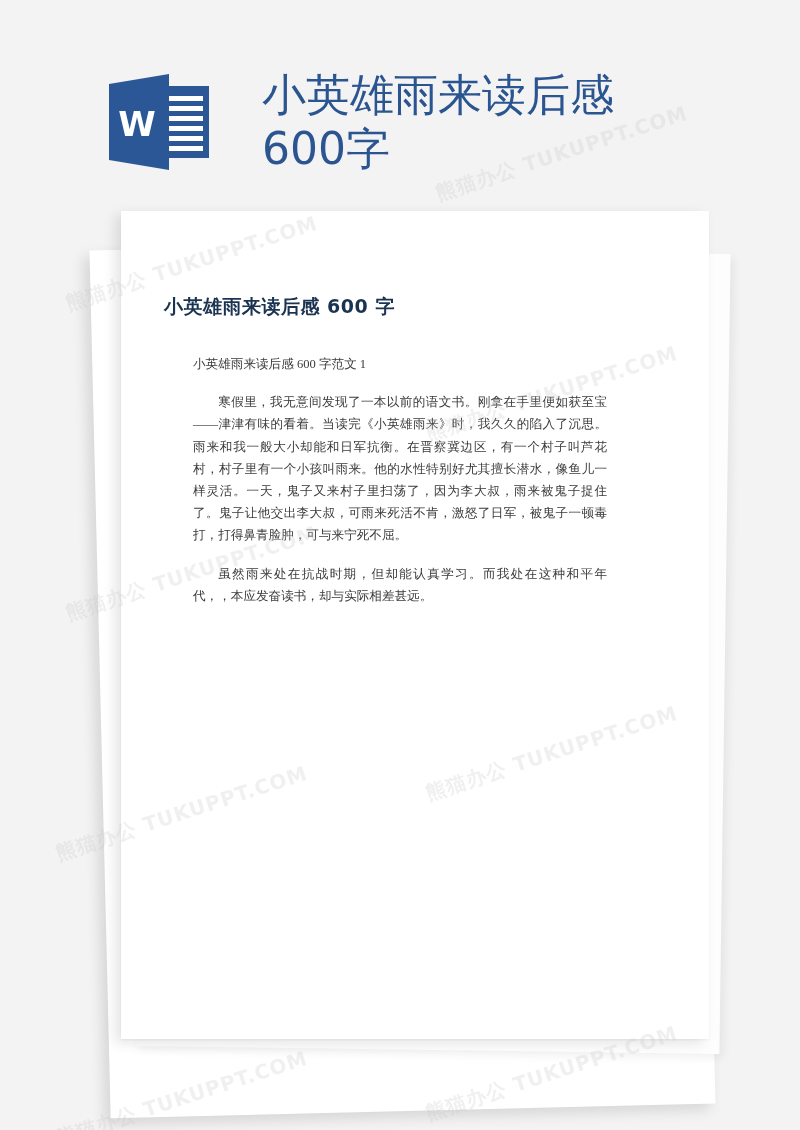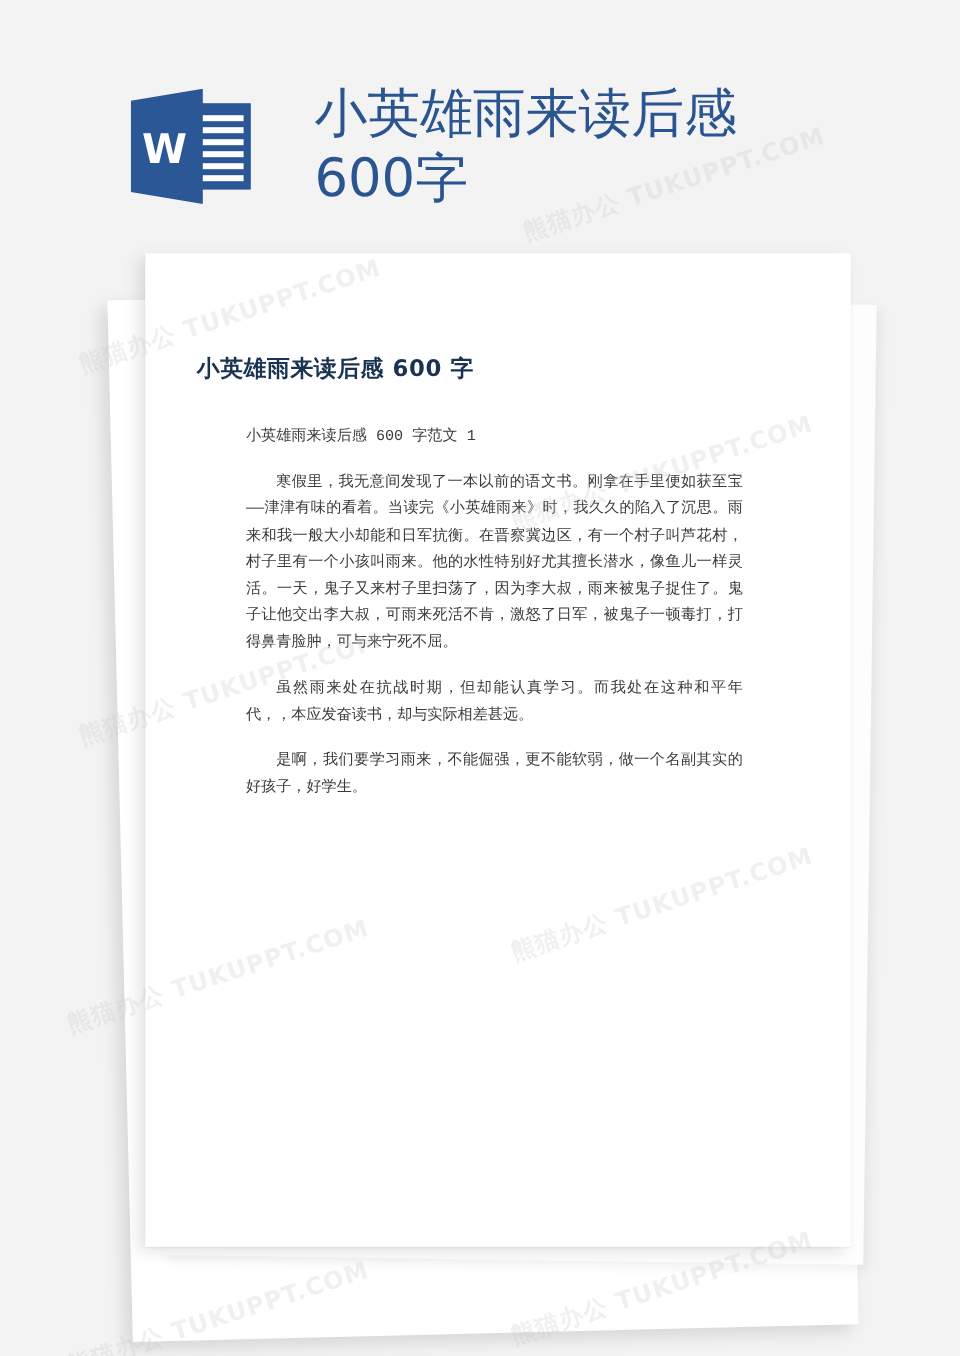--- a/index.html
+++ b/index.html
@@ -35,22 +35,22 @@
     position: absolute; left: 121px; top: 211px; width: 588px; height: 828px;
     background: #ffffff;
     box-shadow: -6px 4px 12px rgba(0,0,0,0.10), 0 1px 2px rgba(0,0,0,0.05);
   }
   .doc-title {
     position: absolute; left: 0; top: 83px; width: 100%;
     font-family: "DejaVu Sans", sans-serif; font-weight: bold;
     font-size: 19px; color: #1a3350; letter-spacing: 0.5px; padding-left: 43px;
   }
   .body-text {
-    position: absolute; left: 84px; top: 142px; width: 414px;
-    font-family: Liberation Mono, monospace;
+    position: absolute; left: 72px; top: 142px; width: 414px;
+    font-family: Liberation Serif, serif;
     font-size: 12.6px; line-height: 22.2px; color: #3a3a3a;
     text-align: justify;
   }
   .body-text p { margin: 16px 0 6px 0; text-indent: 2em; }
   .body-text p.sub { text-indent: 0; margin: 0 0 4px 0; }
   .watermark {
     position: absolute;
     font-family: "DejaVu Sans", sans-serif; font-weight: bold;
     font-size: 20px; color: rgba(200,200,200,0.28);
     transform: rotate(-18deg);
@@ -78,21 +78,20 @@
 
 <div class="page-back"></div>
 <div class="page-back2"></div>
 
 <div class="page">
   <div class="doc-title">小英雄雨来读后感 600 字</div>
   <div class="body-text">
     <p class="sub">小英雄雨来读后感 600 字范文 1</p>
     <p>寒假里，我无意间发现了一本以前的语文书。刚拿在手里便如获至宝——津津有味的看着。当读完《小英雄雨来》时，我久久的陷入了沉思。雨来和我一般大小却能和日军抗衡。在晋察冀边区，有一个村子叫芦花村，村子里有一个小孩叫雨来。他的水性特别好尤其擅长潜水，像鱼儿一样灵活。一天，鬼子又来村子里扫荡了，因为李大叔，雨来被鬼子捉住了。鬼子让他交出李大叔，可雨来死活不肯，激怒了日军，被鬼子一顿毒打，打得鼻青脸肿，可与来宁死不屈。</p>
     <p>虽然雨来处在抗战时期，但却能认真学习。而我处在这种和平年代，，本应发奋读书，却与实际相差甚远。</p>
-    <p style="margin-bottom:0">是啊，我们要学习雨来，不能倔强，更不能软弱，做一个名副其实的好孩子，好学生。</p>
   </div>
 </div>
 
 <div class="watermark" style="left:430px; top:140px;">熊猫办公 TUKUPPT.COM</div>
 <div class="watermark" style="left:60px; top:250px;">熊猫办公 TUKUPPT.COM</div>
 <div class="watermark" style="left:420px; top:380px;">熊猫办公 TUKUPPT.COM</div>
 <div class="watermark" style="left:60px; top:560px;">熊猫办公 TUKUPPT.COM</div>
 <div class="watermark" style="left:420px; top:740px;">熊猫办公 TUKUPPT.COM</div>
 <div class="watermark" style="left:50px; top:800px;">熊猫办公 TUKUPPT.COM</div>
 <div class="watermark" style="left:420px; top:1060px;">熊猫办公 TUKUPPT.COM</div>

